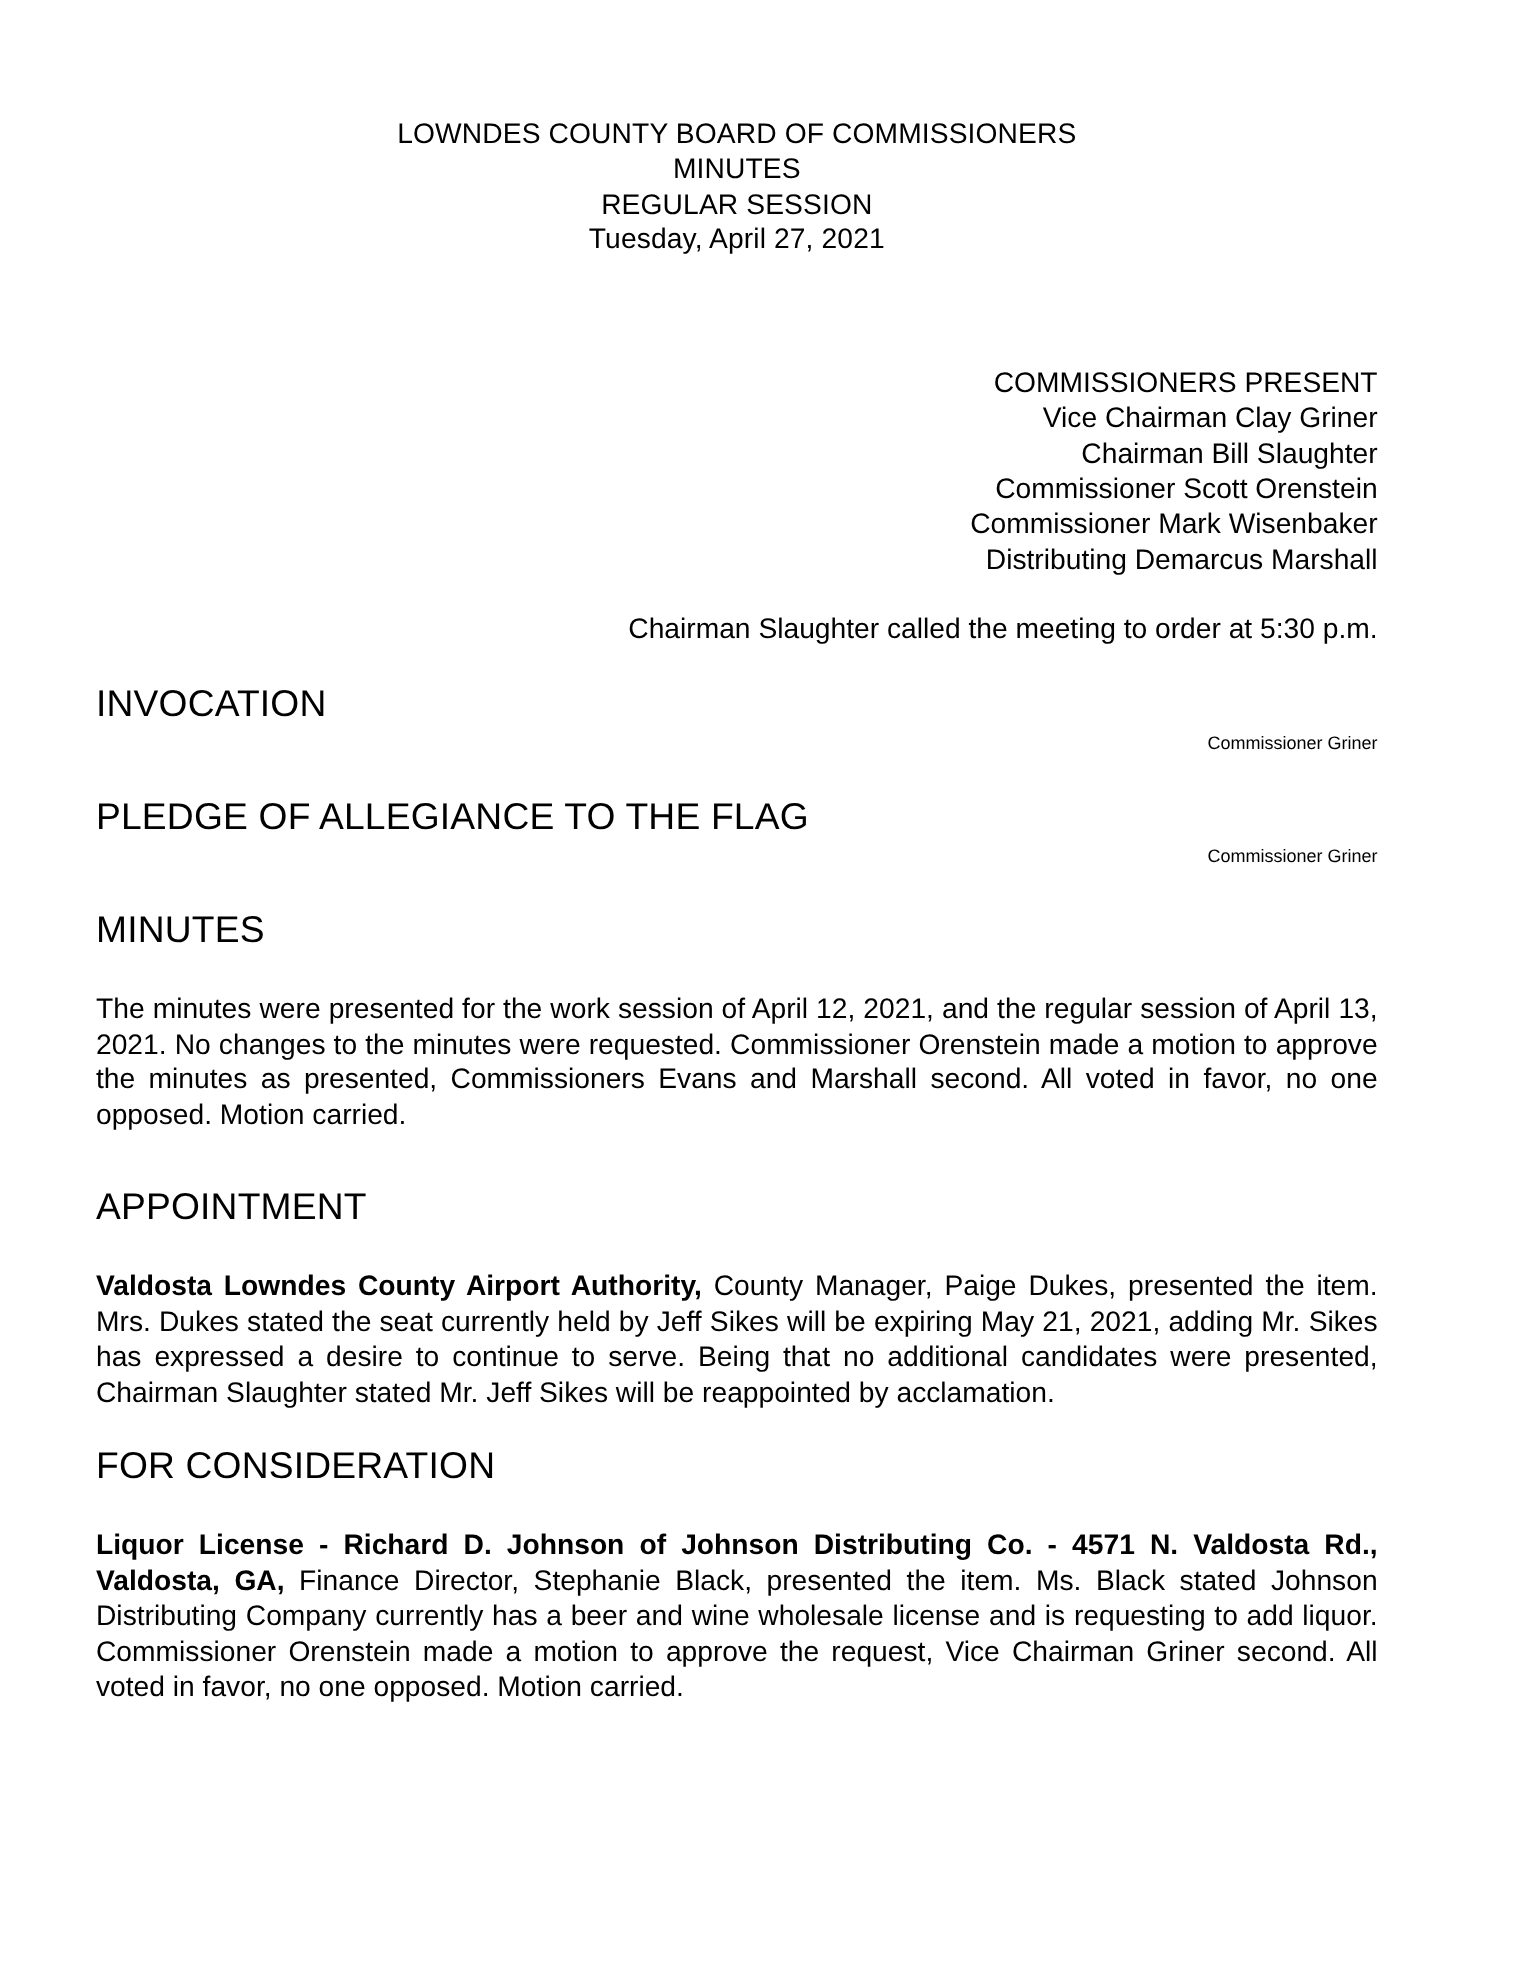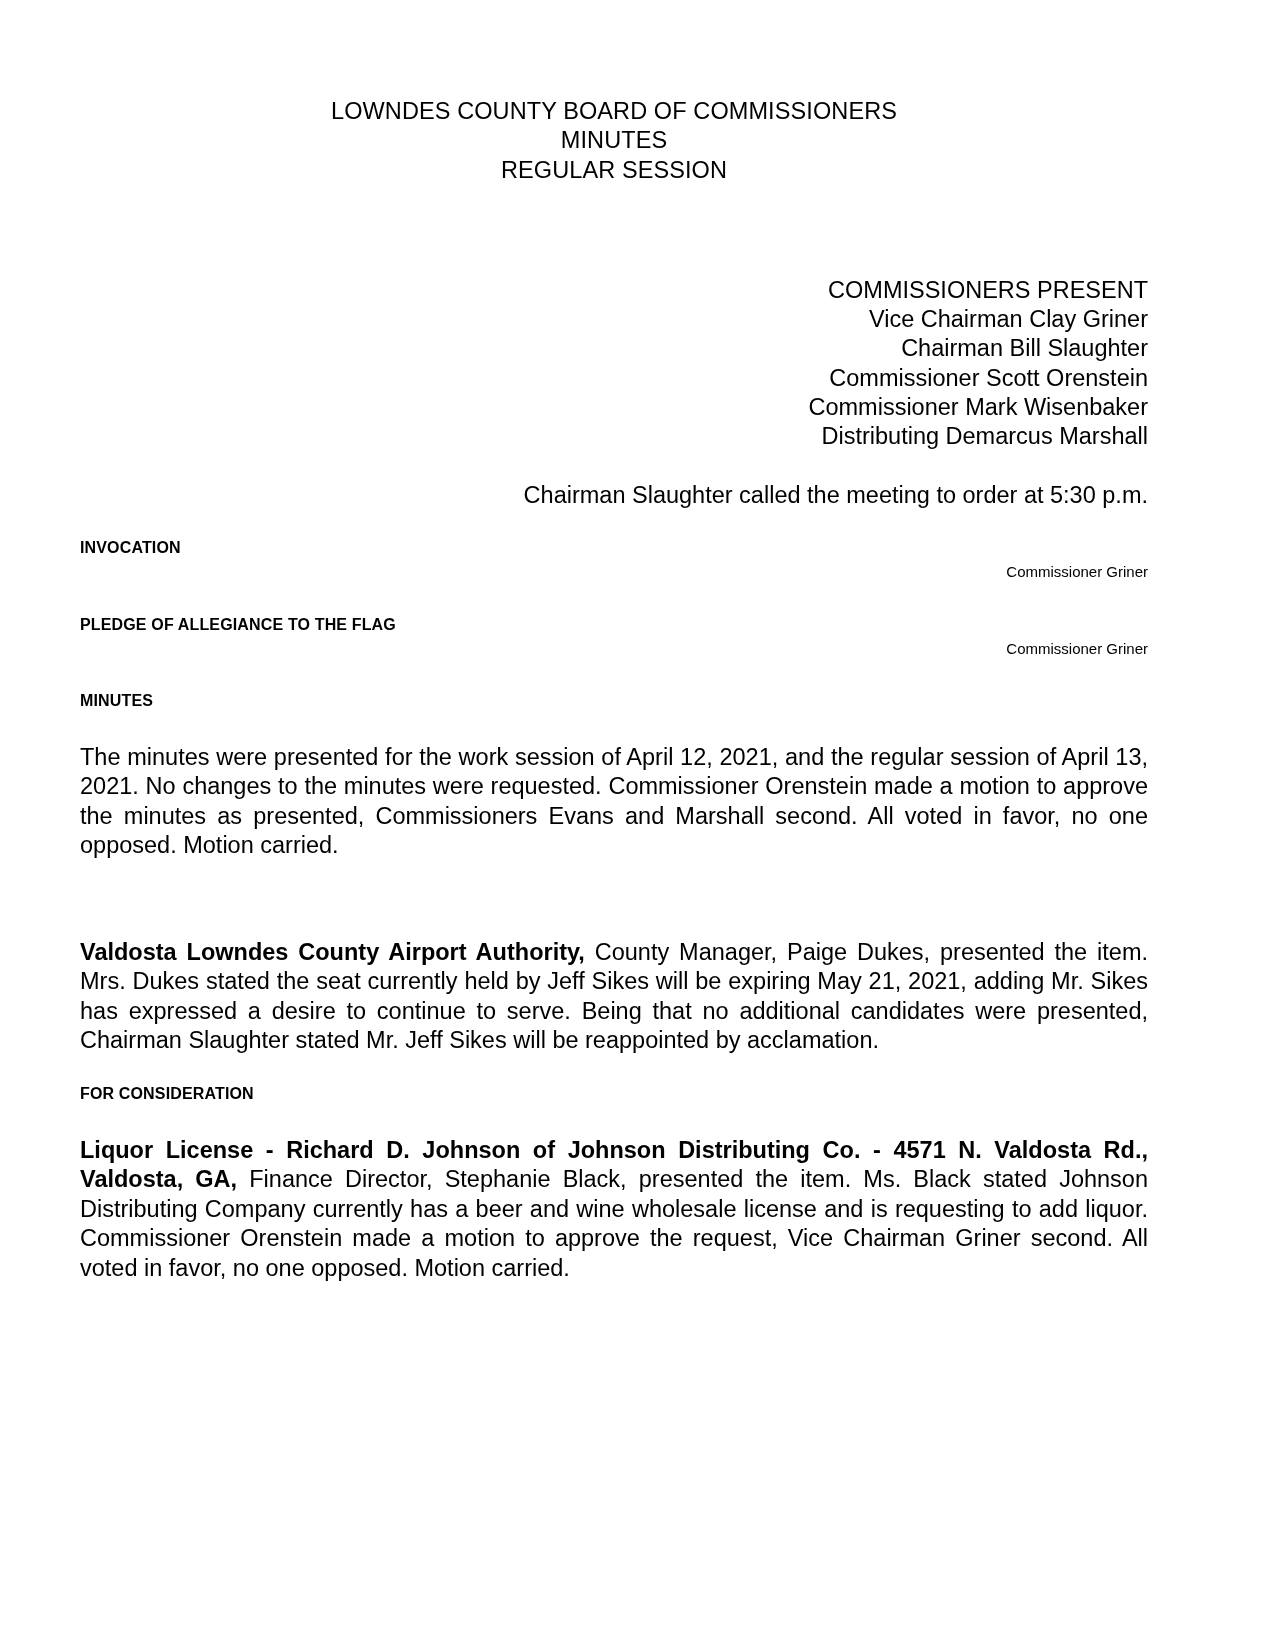--- a/index.html
+++ b/index.html
@@ -52,22 +52,22 @@
   }
   .roster .line {
     display: block;
     white-space: nowrap;
   }
   .call-order {
     margin-top: 29.3px;
     margin-left: 12px;
   }
   .sec-head {
-    font-weight: bold;
-    font-size: 16px;
+    font-weight: normal;
+    font-size: 31px;
     letter-spacing: 0.15px;
   }
   .gap-head {
     margin-top: 29px;
   }
   .sub-line {
     font-size: 15px;
     line-height: 29.3px;
     text-align: right;
   }
@@ -87,20 +87,21 @@
 </head>
 <body>
 
 <div class="page">
   <div class="content">
 
     <div class="doc-header">
       <span class="hline">LOWNDES COUNTY BOARD OF COMMISSIONERS</span>
       <span class="hline">MINUTES</span>
       <span class="hline">REGULAR SESSION</span>
+      <span class="hline">Tuesday, April 27, 2021</span>
     </div>
 
     <div class="block roster">
       <span class="line">COMMISSIONERS PRESENT</span>
       <span class="line">Vice Chairman Clay Griner</span>
       <span class="line">Chairman Bill Slaughter</span>
       <span class="line">Commissioner Scott Orenstein</span>
       <span class="line">Commissioner Mark Wisenbaker</span>
       <span class="line">Distributing Demarcus Marshall</span>
     </div>
@@ -118,20 +119,21 @@
     </div>
 
     <div class="gap-head">
       <div class="sec-head">MINUTES</div>
       <div class="spacer-para"></div>
       <div class="para">The minutes were presented for the work session of April 12, 2021, and the regular session of April 13, 2021.  No changes to the minutes were requested.  Commissioner Orenstein made a motion to approve the minutes as presented, Commissioners Evans and Marshall second.  All voted in favor, no one opposed.  Motion carried.</div>
     </div>
 
     <div class="spacer-xl"></div>
     <div>
+      <div class="sec-head">APPOINTMENT</div>
       <div class="spacer-para"></div>
       <div class="para"><b>Valdosta Lowndes County Airport Authority,</b><span> County Manager, Paige Dukes, presented the item.  Mrs. Dukes stated the seat currently held by Jeff Sikes will be expiring May 21, 2021, adding Mr. Sikes has expressed a desire to continue to serve.  Being that no additional candidates were presented, Chairman Slaughter stated Mr. Jeff Sikes will be reappointed by acclamation.</span></div>
     </div>
 
     <div class="spacer-lg"></div>
     <div>
       <div class="sec-head">FOR CONSIDERATION</div>
       <div class="spacer-para"></div>
       <div class="para"><b>Liquor License - Richard D. Johnson of Johnson Distributing Co. - 4571 N. Valdosta Rd., Valdosta, GA,</b><span> Finance Director, Stephanie Black, presented the item.  Ms. Black stated Johnson Distributing Company currently has a beer and wine wholesale license and is requesting to add liquor.  Commissioner Orenstein made a motion to approve the request, Vice Chairman Griner second.  All voted in favor, no one opposed.  Motion carried.</span></div>
     </div>

